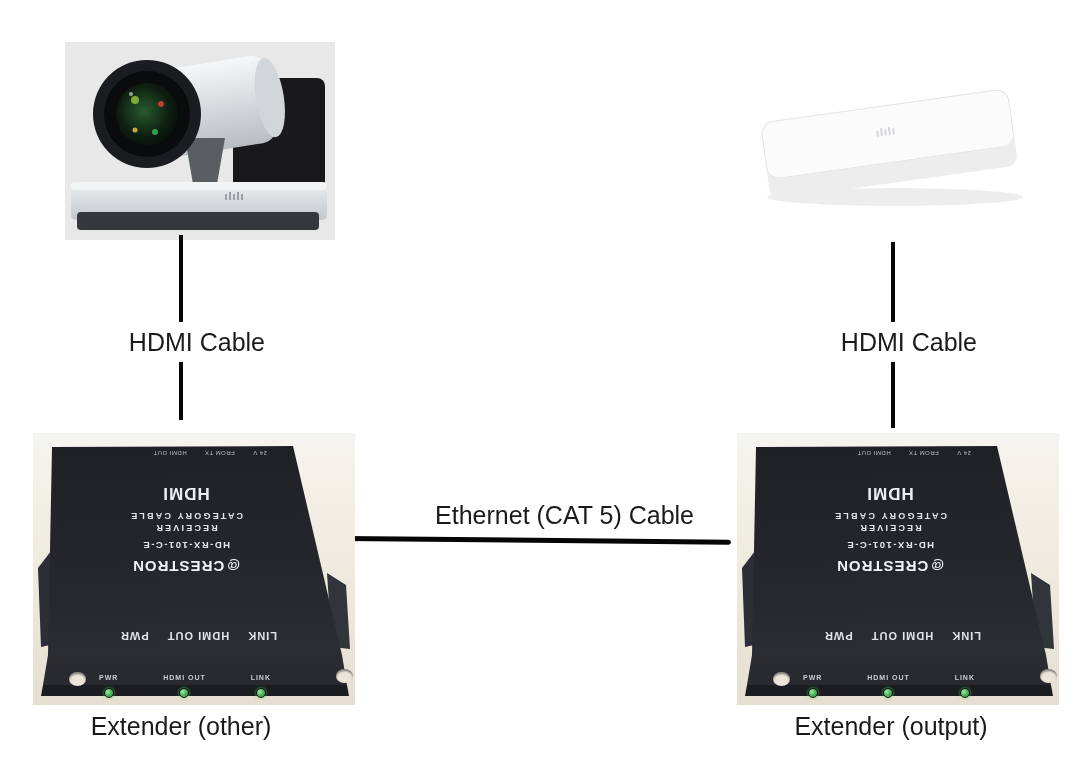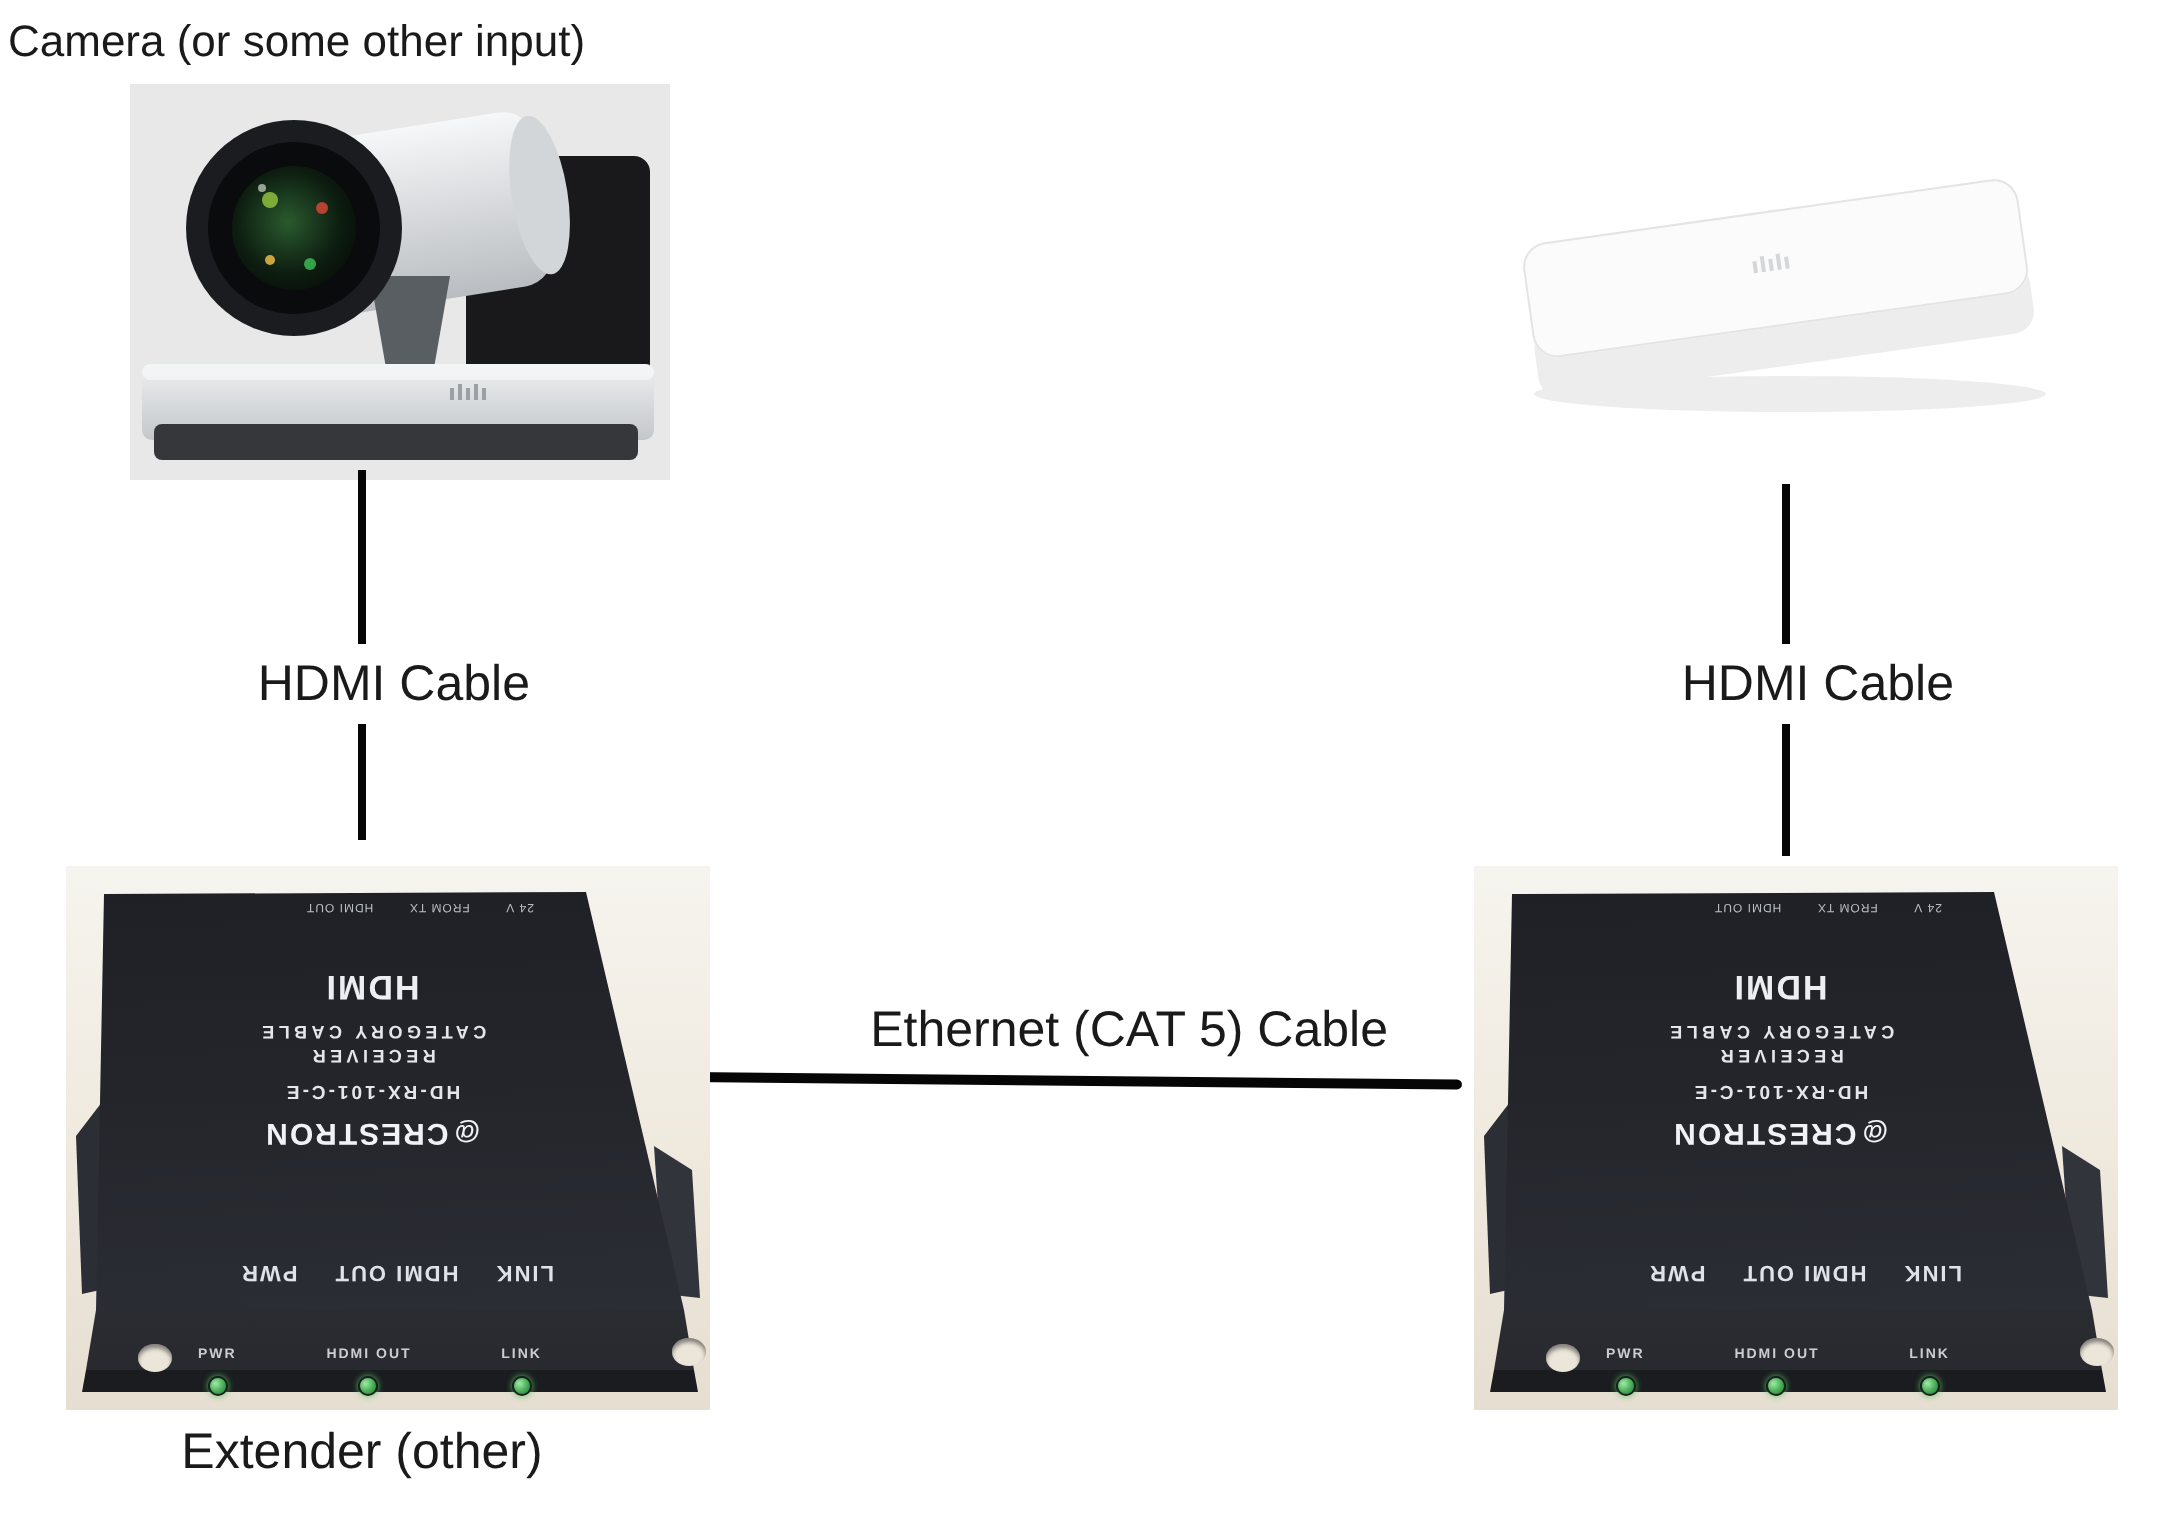--- a/index.html
+++ b/index.html
@@ -64,21 +64,20 @@
   .fp-lbl{font-size:7px;font-weight:bold;letter-spacing:1px;color:#c9ced4;white-space:nowrap;}
   .led{width:8px;height:8px;border-radius:50%;margin:4px auto 0;
        background:radial-gradient(circle at 35% 35%,#9fe8a8,#3da84a 60%,#2c7d36);
        box-shadow:0 0 3px #57c25e;border:1px solid #1c1e22;}
 </style>
 </head>
 <body>
 
 <div class="canvas">
 
-  <div class="title t-left">Camera (or some other input)</div>
 
   <div class="photo camera-photo">
     <svg width="270" height="198" viewBox="0 0 270 198">
       <defs>
         <linearGradient id="bodyg" x1="0" y1="0" x2="0" y2="1">
           <stop offset="0" stop-color="#f6f7f8"></stop>
             <stop offset="1" stop-color="#b9bdc1"></stop>
         </linearGradient>
         <linearGradient id="baseg" x1="0" y1="0" x2="0" y2="1">
           <stop offset="0" stop-color="#eef0f1"></stop>
@@ -222,14 +221,15 @@
         <div class="led"></div>
       </div>
       <div class="fp-col">
         <span class="fp-lbl">LINK</span>
         <div class="led"></div>
       </div>
     </div>
   </div>
 
   <div class="caption cap-left">Extender (other)</div>
+  <div class="caption cap-right">Extender (output)</div>
 
 </div>
 
 </body></html>

